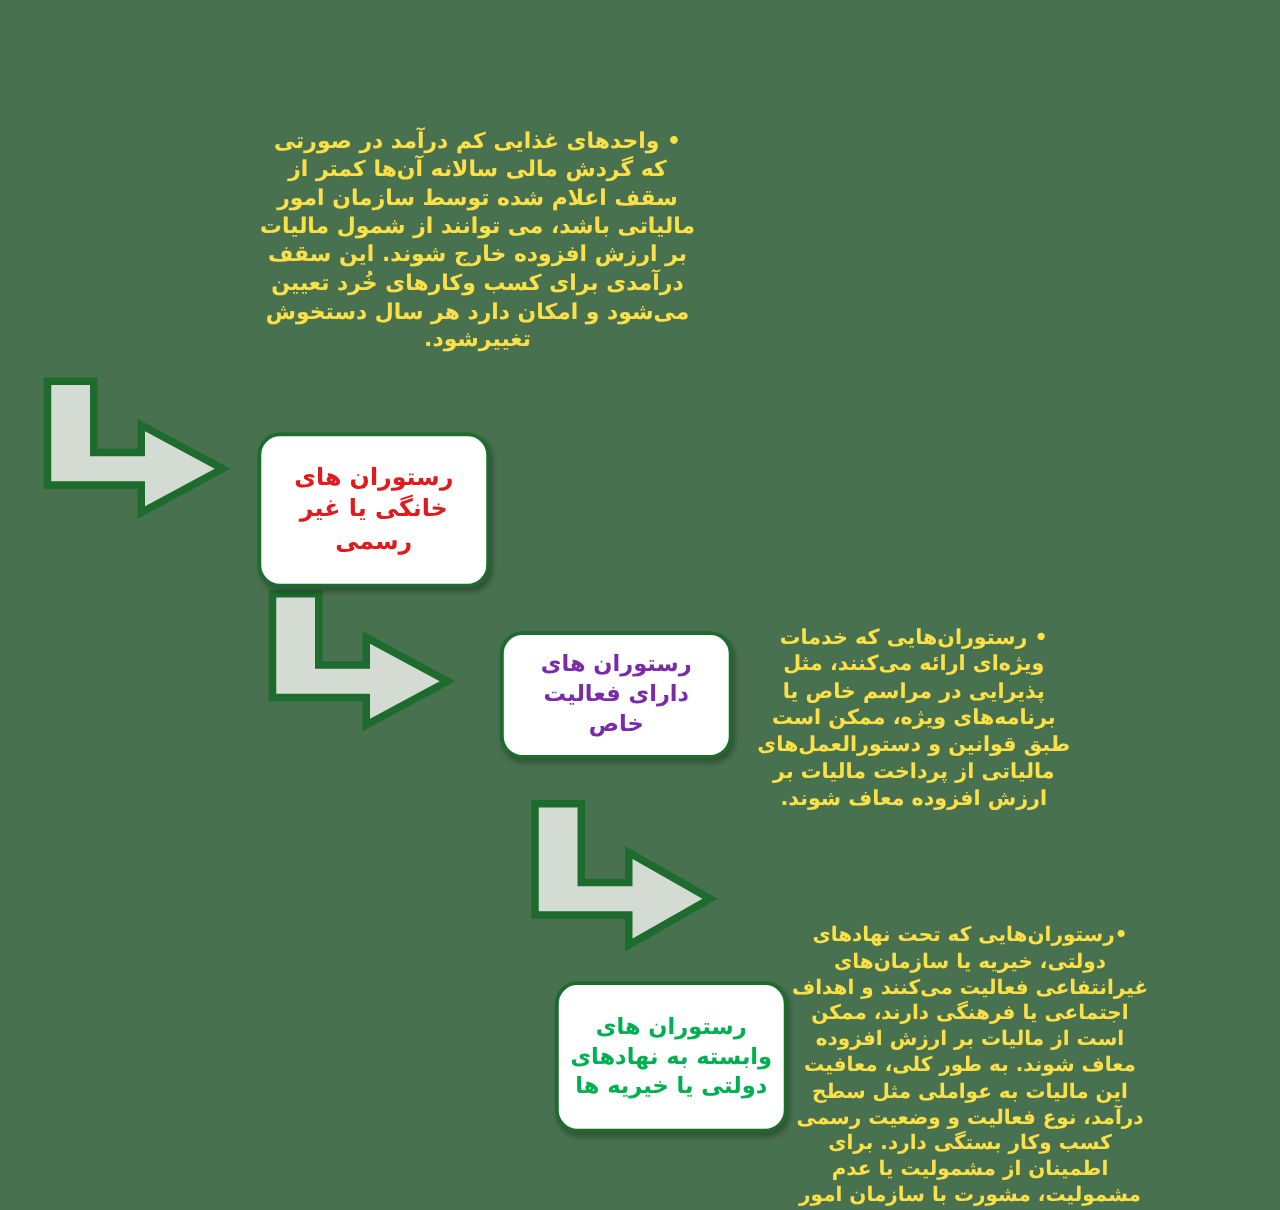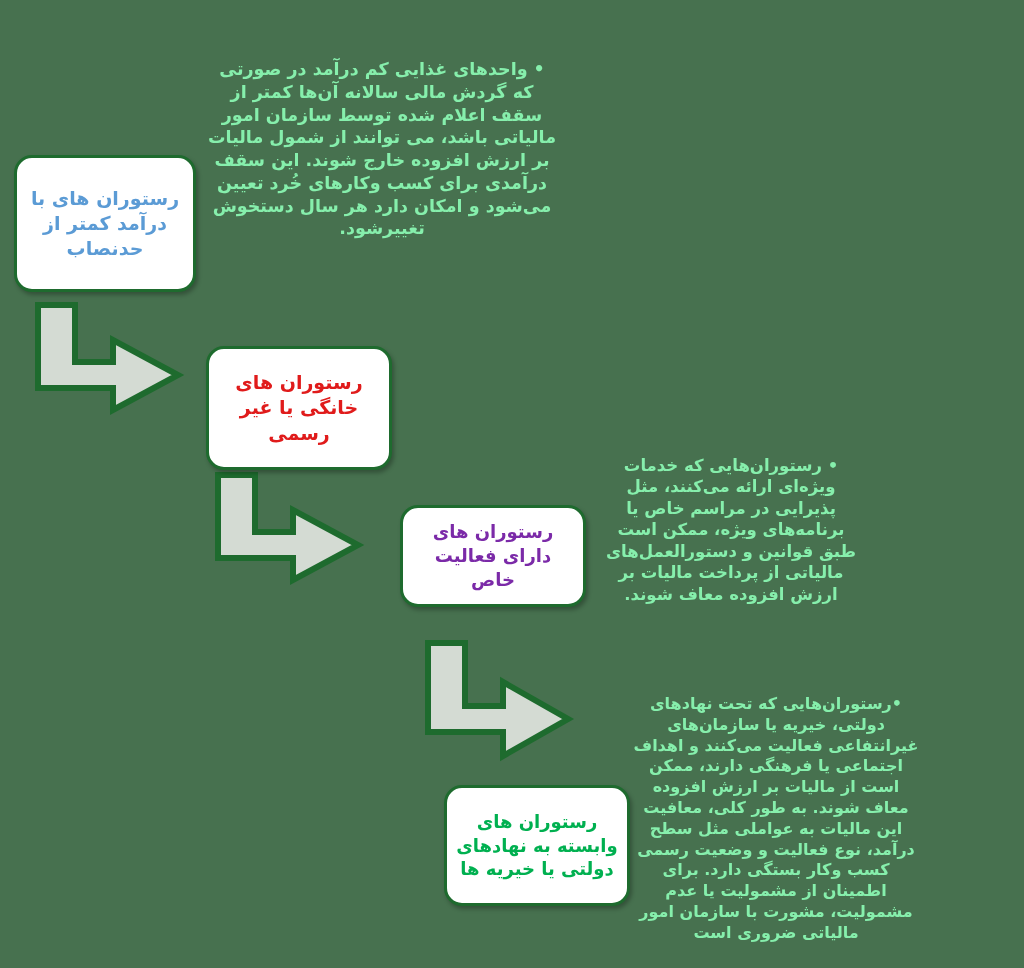--- a/index.html
+++ b/index.html
@@ -56,24 +56,25 @@
   }
   #arrow-1 { left: 28px;  top: 300px; }
   #arrow-2 { left: 208px; top: 470px; }
   #arrow-3 { left: 418px; top: 638px; }
 
   
   .textblock {
     position: absolute;
     direction: rtl;
     text-align: center;
-    color: #86efac;
+    color: #fde047;
     font-weight: bold;
     line-height: 1.30;
     white-space: pre-line;
+    margin-top: 44px;
   }
   #text-1 { left: 208px; top: 58px;  width: 348px; font-size: 17.5px; }
   #text-2 { left: 398px; top: 341px; width: 218px; font-size: 15.5px; }
   #text-3 { left: 598px; top: 455px; width: 266px; font-size: 16.5px; }
   #text-4 { left: 630px; top: 694px; width: 292px; font-size: 16px; }
 </style>
 </head>
 <body>
 
 <div id="canvas">
@@ -89,25 +90,20 @@
       <path d="M 10 5 L 47 5 L 47 62 L 85 62 L 85 40 L 150 75 L 85 110 L 85 88 L 10 88 Z" fill="#d4dbd3" stroke="#1e6b2e" stroke-width="6" stroke-linejoin="miter"></path>
     </svg>
   </div>
 
   <div class="arrow" id="arrow-3">
     <svg width="160" height="130" viewBox="0 0 160 130" xmlns="http://www.w3.org/2000/svg">
       <path d="M 10 5 L 47 5 L 47 68 L 85 68 L 85 44 L 150 81 L 85 118 L 85 94 L 10 94 Z" fill="#d4dbd3" stroke="#1e6b2e" stroke-width="6" stroke-linejoin="miter"></path>
     </svg>
   </div>
 
-  <div class="node" id="node-1">
-    <span class="node-label">رستوران های با
-درآمد کمتر از
-حدنصاب</span>
-  </div>
 
   <div class="node" id="node-2">
     <span class="node-label">رستوران های
 خانگی یا غیر
 رسمی</span>
   </div>
 
   <div class="node" id="node-3">
     <span class="node-label">رستوران های
 دارای فعالیت خاص</span>

